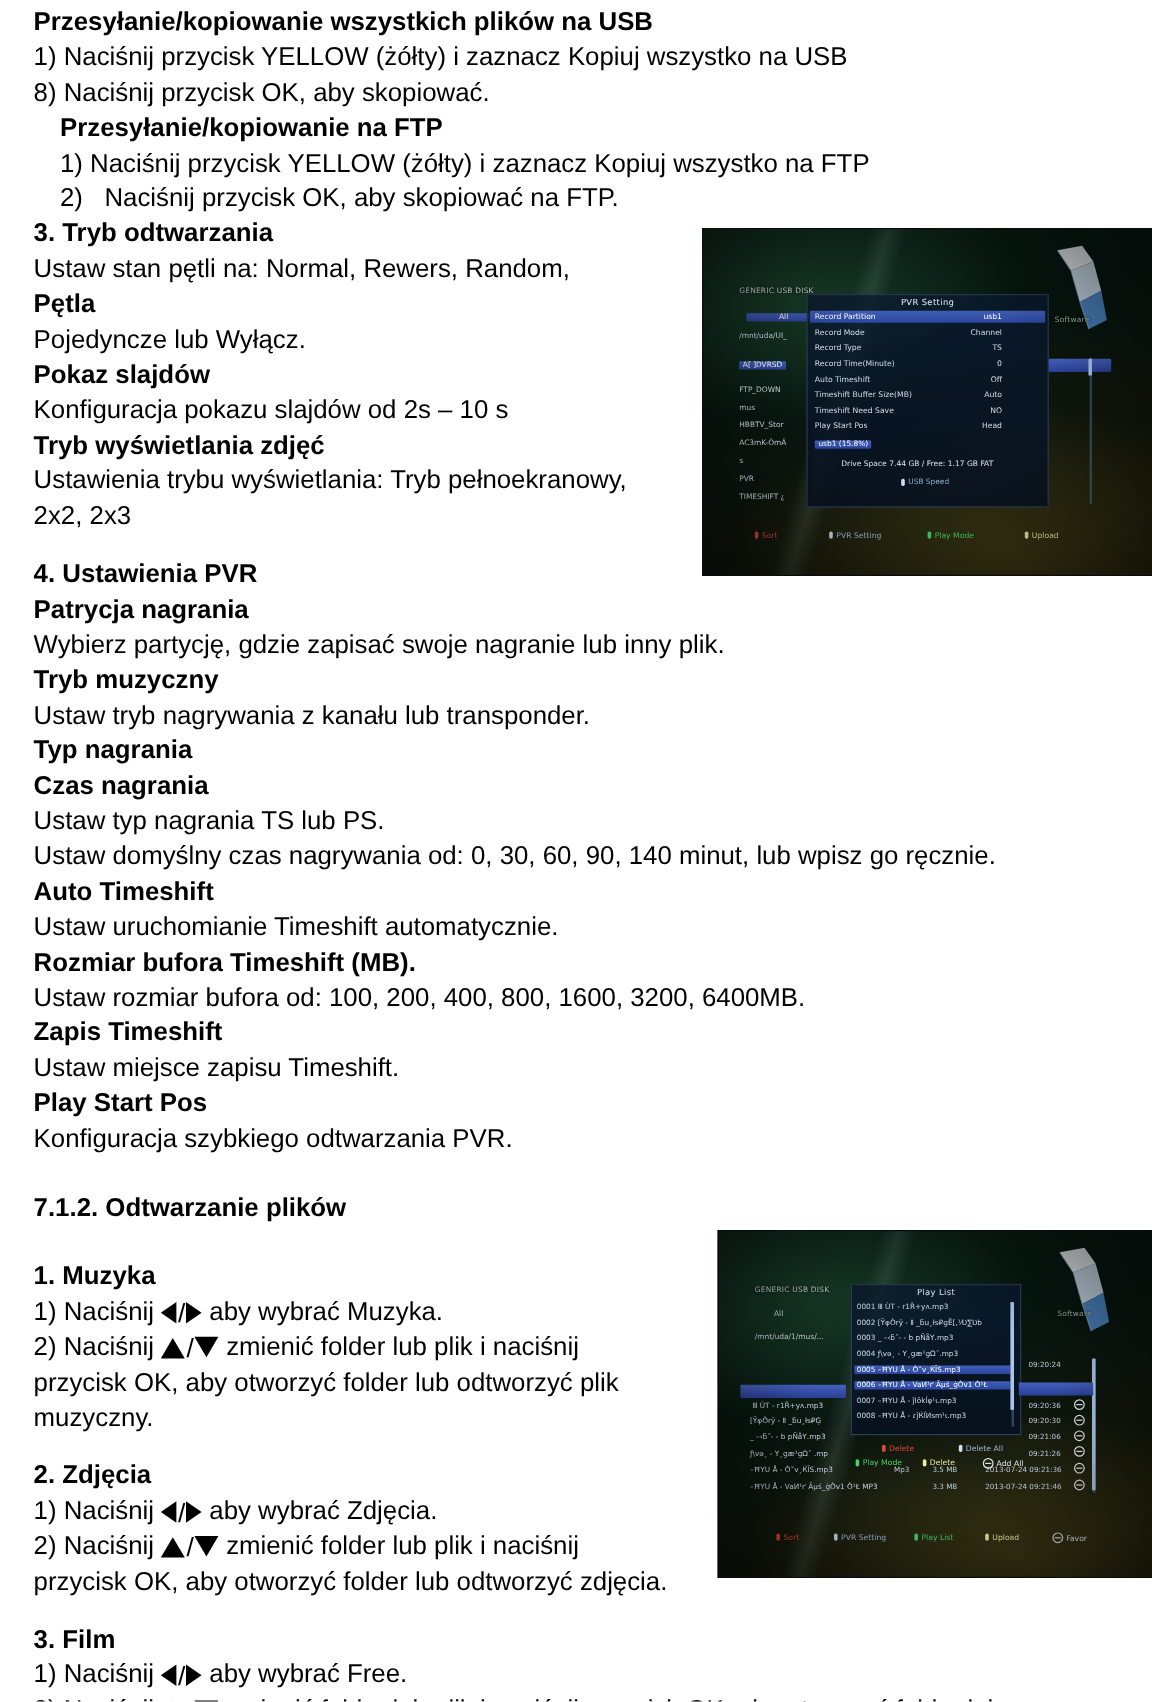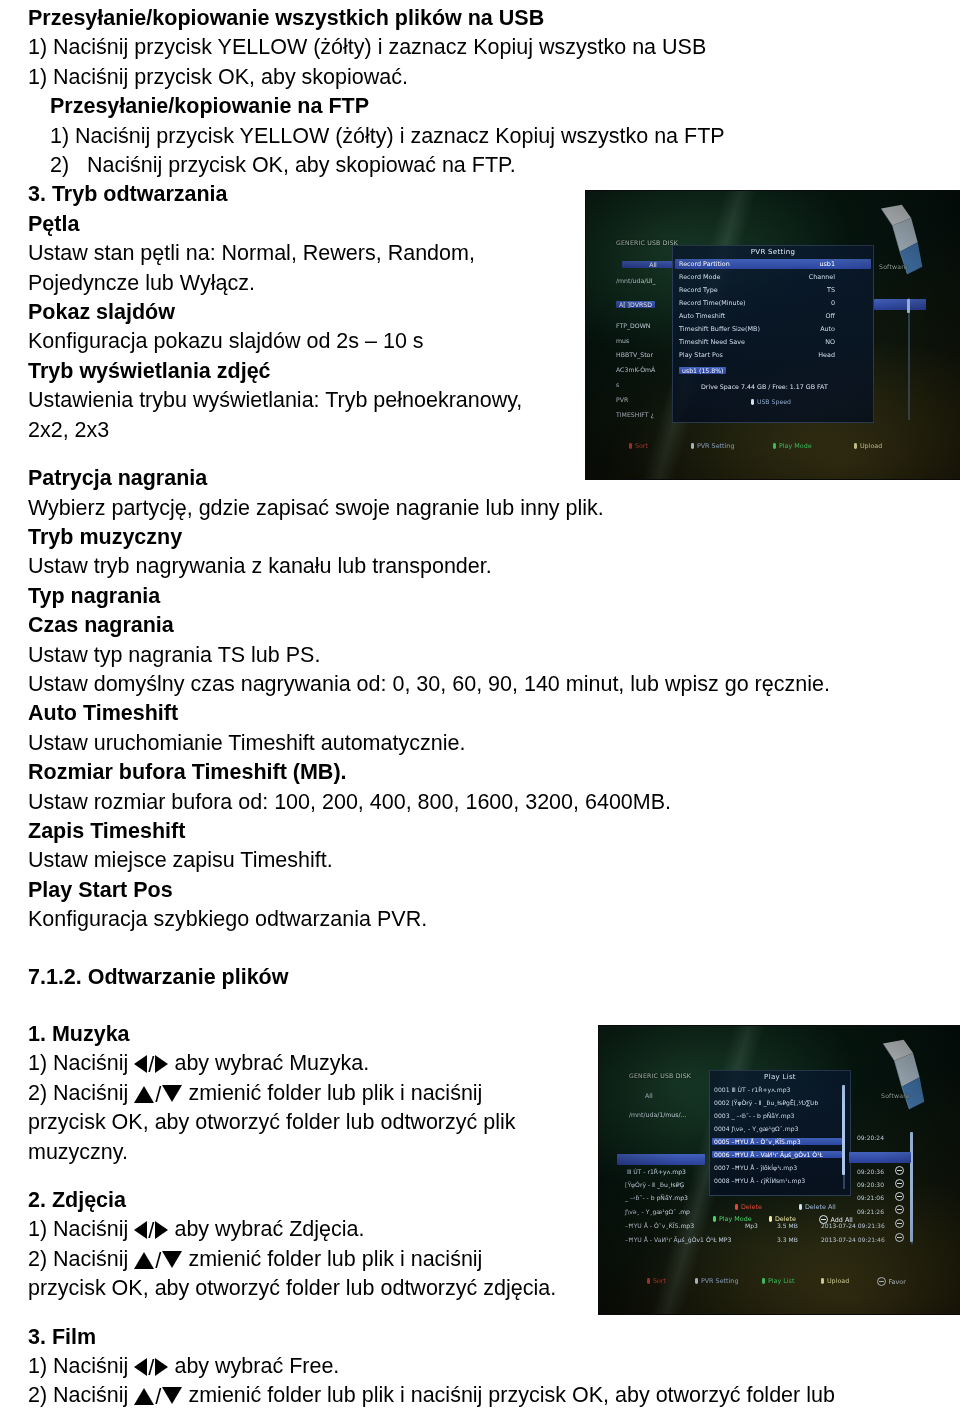--- a/index.html
+++ b/index.html
@@ -273,38 +273,39 @@
 </style>
 </head>
 <body>
 
 <div class="page">
 
   <div class="text-col">
 
     <p class="ln bold wide">Przesyłanie/kopiowanie wszystkich plików na USB</p>
     <p class="ln wide">1) Naciśnij przycisk YELLOW (żółty) i zaznacz Kopiuj wszystko na USB</p>
-    <p class="ln wide">1) Naciśnij przycisk OK, aby skopiować.</p>
+    <p class="ln wide">8) Naciśnij przycisk OK, aby skopiować.</p>
 
     <p class="ln bold wide indent1">Przesyłanie/kopiowanie na FTP</p>
     <p class="ln wide indent1">1) Naciśnij przycisk YELLOW (żółty) i zaznacz Kopiuj wszystko na FTP</p>
     <p class="ln wide indent1">2)   Naciśnij przycisk OK, aby skopiować na FTP.</p>
 
     <p class="ln bold narrow">3. Tryb odtwarzania</p>
+    <p class="ln narrow">Ustaw stan pętli na: Normal, Rewers, Random,</p>
     <p class="ln bold narrow">Pętla</p>
-    <p class="ln narrow">Ustaw stan pętli na: Normal, Rewers, Random,</p>
     <p class="ln narrow">Pojedyncze lub Wyłącz.</p>
     <p class="ln bold narrow">Pokaz slajdów</p>
     <p class="ln narrow">Konfiguracja pokazu slajdów od 2s – 10 s</p>
     <p class="ln bold narrow">Tryb wyświetlania zdjęć</p>
     <p class="ln narrow2">Ustawienia trybu wyświetlania: Tryb pełnoekranowy,</p>
     <p class="ln narrow">2x2, 2x3</p>
 
     <div class="spacer-md"></div>
 
+    <p class="ln bold wide">4. Ustawienia PVR</p>
 
     <p class="ln bold wide">Patrycja nagrania</p>
     <p class="ln wide">Wybierz partycję, gdzie zapisać swoje nagranie lub inny plik.</p>
     <p class="ln bold wide">Tryb muzyczny</p>
     <p class="ln wide">Ustaw tryb nagrywania z kanału lub transponder.</p>
     <p class="ln bold wide">Typ nagrania</p>
     <p class="ln bold wide">Czas nagrania</p>
     <p class="ln wide">Ustaw typ nagrania TS lub PS.</p>
     <p class="ln wide">Ustaw domyślny czas nagrywania od: 0, 30, 60, 90, 140 minut, lub wpisz go ręcznie.</p>
     <p class="ln bold wide">Auto Timeshift</p>

